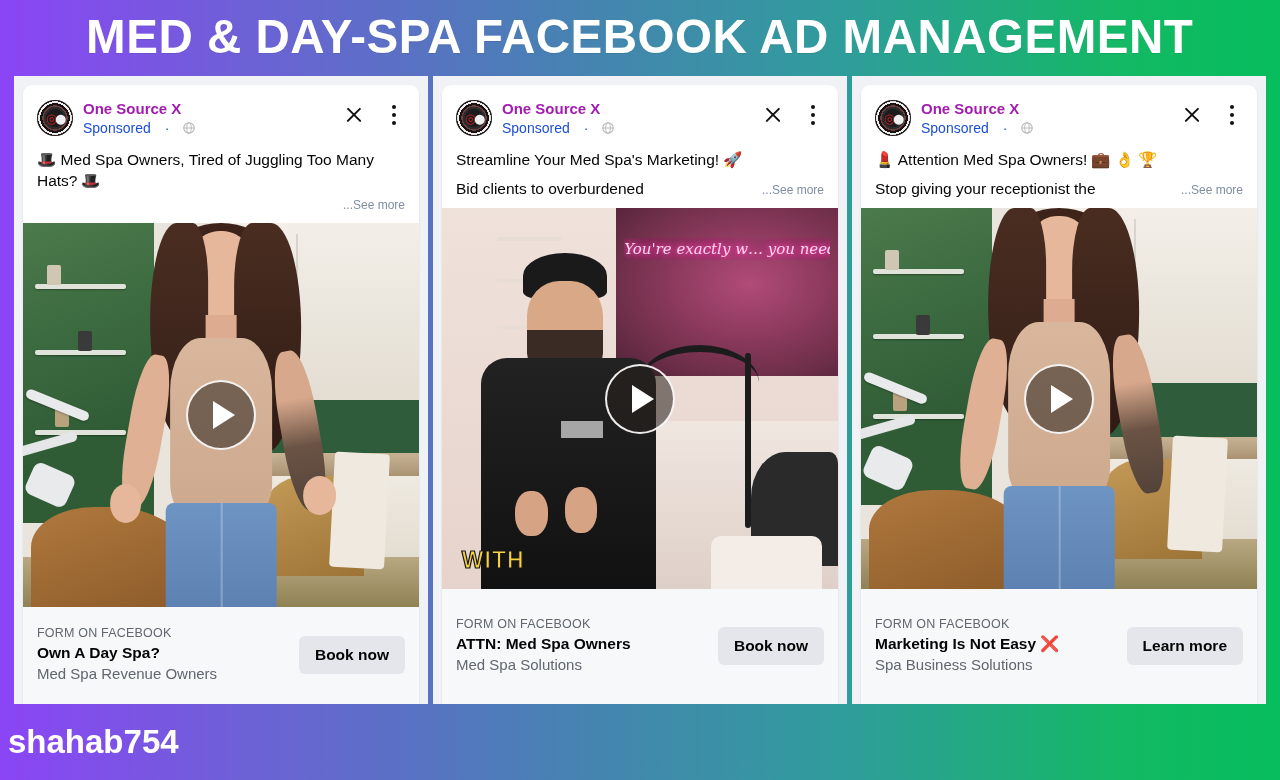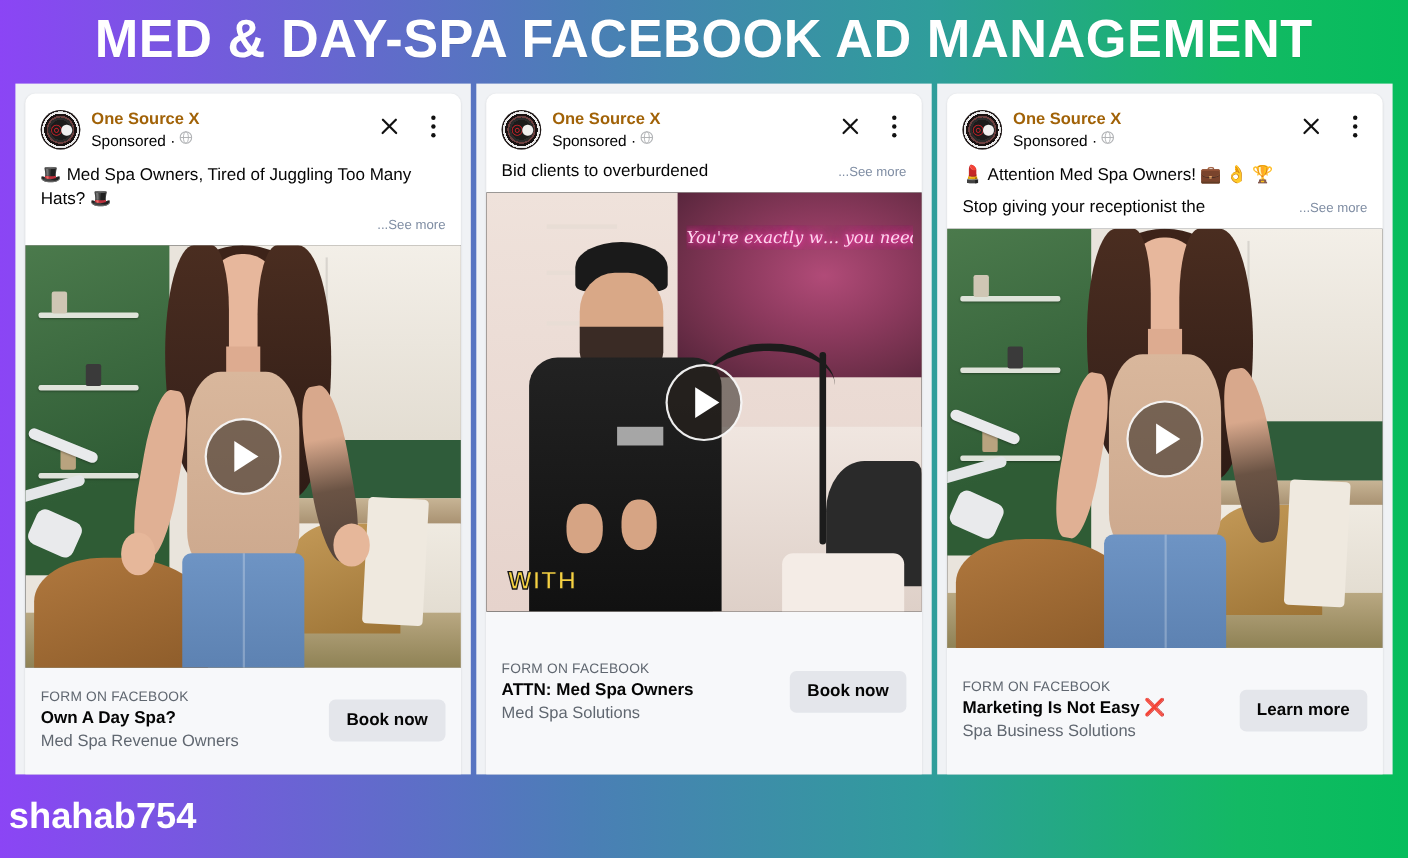--- a/index.html
+++ b/index.html
@@ -58,22 +58,22 @@
   .avatar .mark{
     position:absolute;left:50%;top:50%;transform:translate(-50%,-50%);
     width:22px;height:13px;
     display:flex;align-items:center;justify-content:center;
     color:#d0222a;font-size:13px;font-weight:bold;line-height:1;
     letter-spacing:-2px;
     font-family:"DejaVu Sans", sans-serif;
   }
   .avatar .mark .w{color:#efefef;}
   .head-text{margin-left:10px;flex:1 1 auto;min-width:0;}
-  .page-name{font-size:15px;font-weight:bold;color:#a16207;line-height:18px;}
-  .sponsored{font-size:14px;color:#000000;line-height:18px;margin-top:1px;display:flex;gap:4px;}
+  .page-name{font-size:15px;font-weight:bold;color:#a21caf;line-height:18px;}
+  .sponsored{font-size:14px;color:#1d4ed8;line-height:18px;margin-top:1px;display:flex;align-items:center;gap:14px;}
   .globe{display:inline-block;width:12px;height:12px;opacity:.65;}
   .head-actions{display:flex;align-items:center;gap:18px;padding-top:4px;}
   .icon-btn{
     width:22px;height:22px;display:flex;align-items:center;justify-content:center;
     color:#1c1e21;
   }
   .xmark{position:relative;width:18px;height:18px;}
   .xmark:before,.xmark:after{
     content:"";position:absolute;left:50%;top:50%;width:19px;height:2.4px;background:#111;border-radius:1px;
   }
@@ -338,20 +338,23 @@
             <div class="icon-btn">
               <span class="dots">
                   <i></i>
                   <i></i>
                   <i></i>
                 </span>
             </div>
           </div>
         </div>
 
+        <div class="primary">
+          <p>Streamline Your Med Spa's Marketing! 🚀</p>
+        </div>
         <div class="seemore-row" style="display:flex;justify-content:space-between;align-items:baseline;padding-top:10px;">
           <span style="font-size:15.5px;color:#050505;">Bid clients to overburdened</span>
           <span class="seemore">...See more</span>
         </div>
 
         <div class="media" style="height:381px;">
           <div class="media-inner">
             <div class="sceneB">
               <div class="wallshelf">
                   <i style="top:8%"></i>

